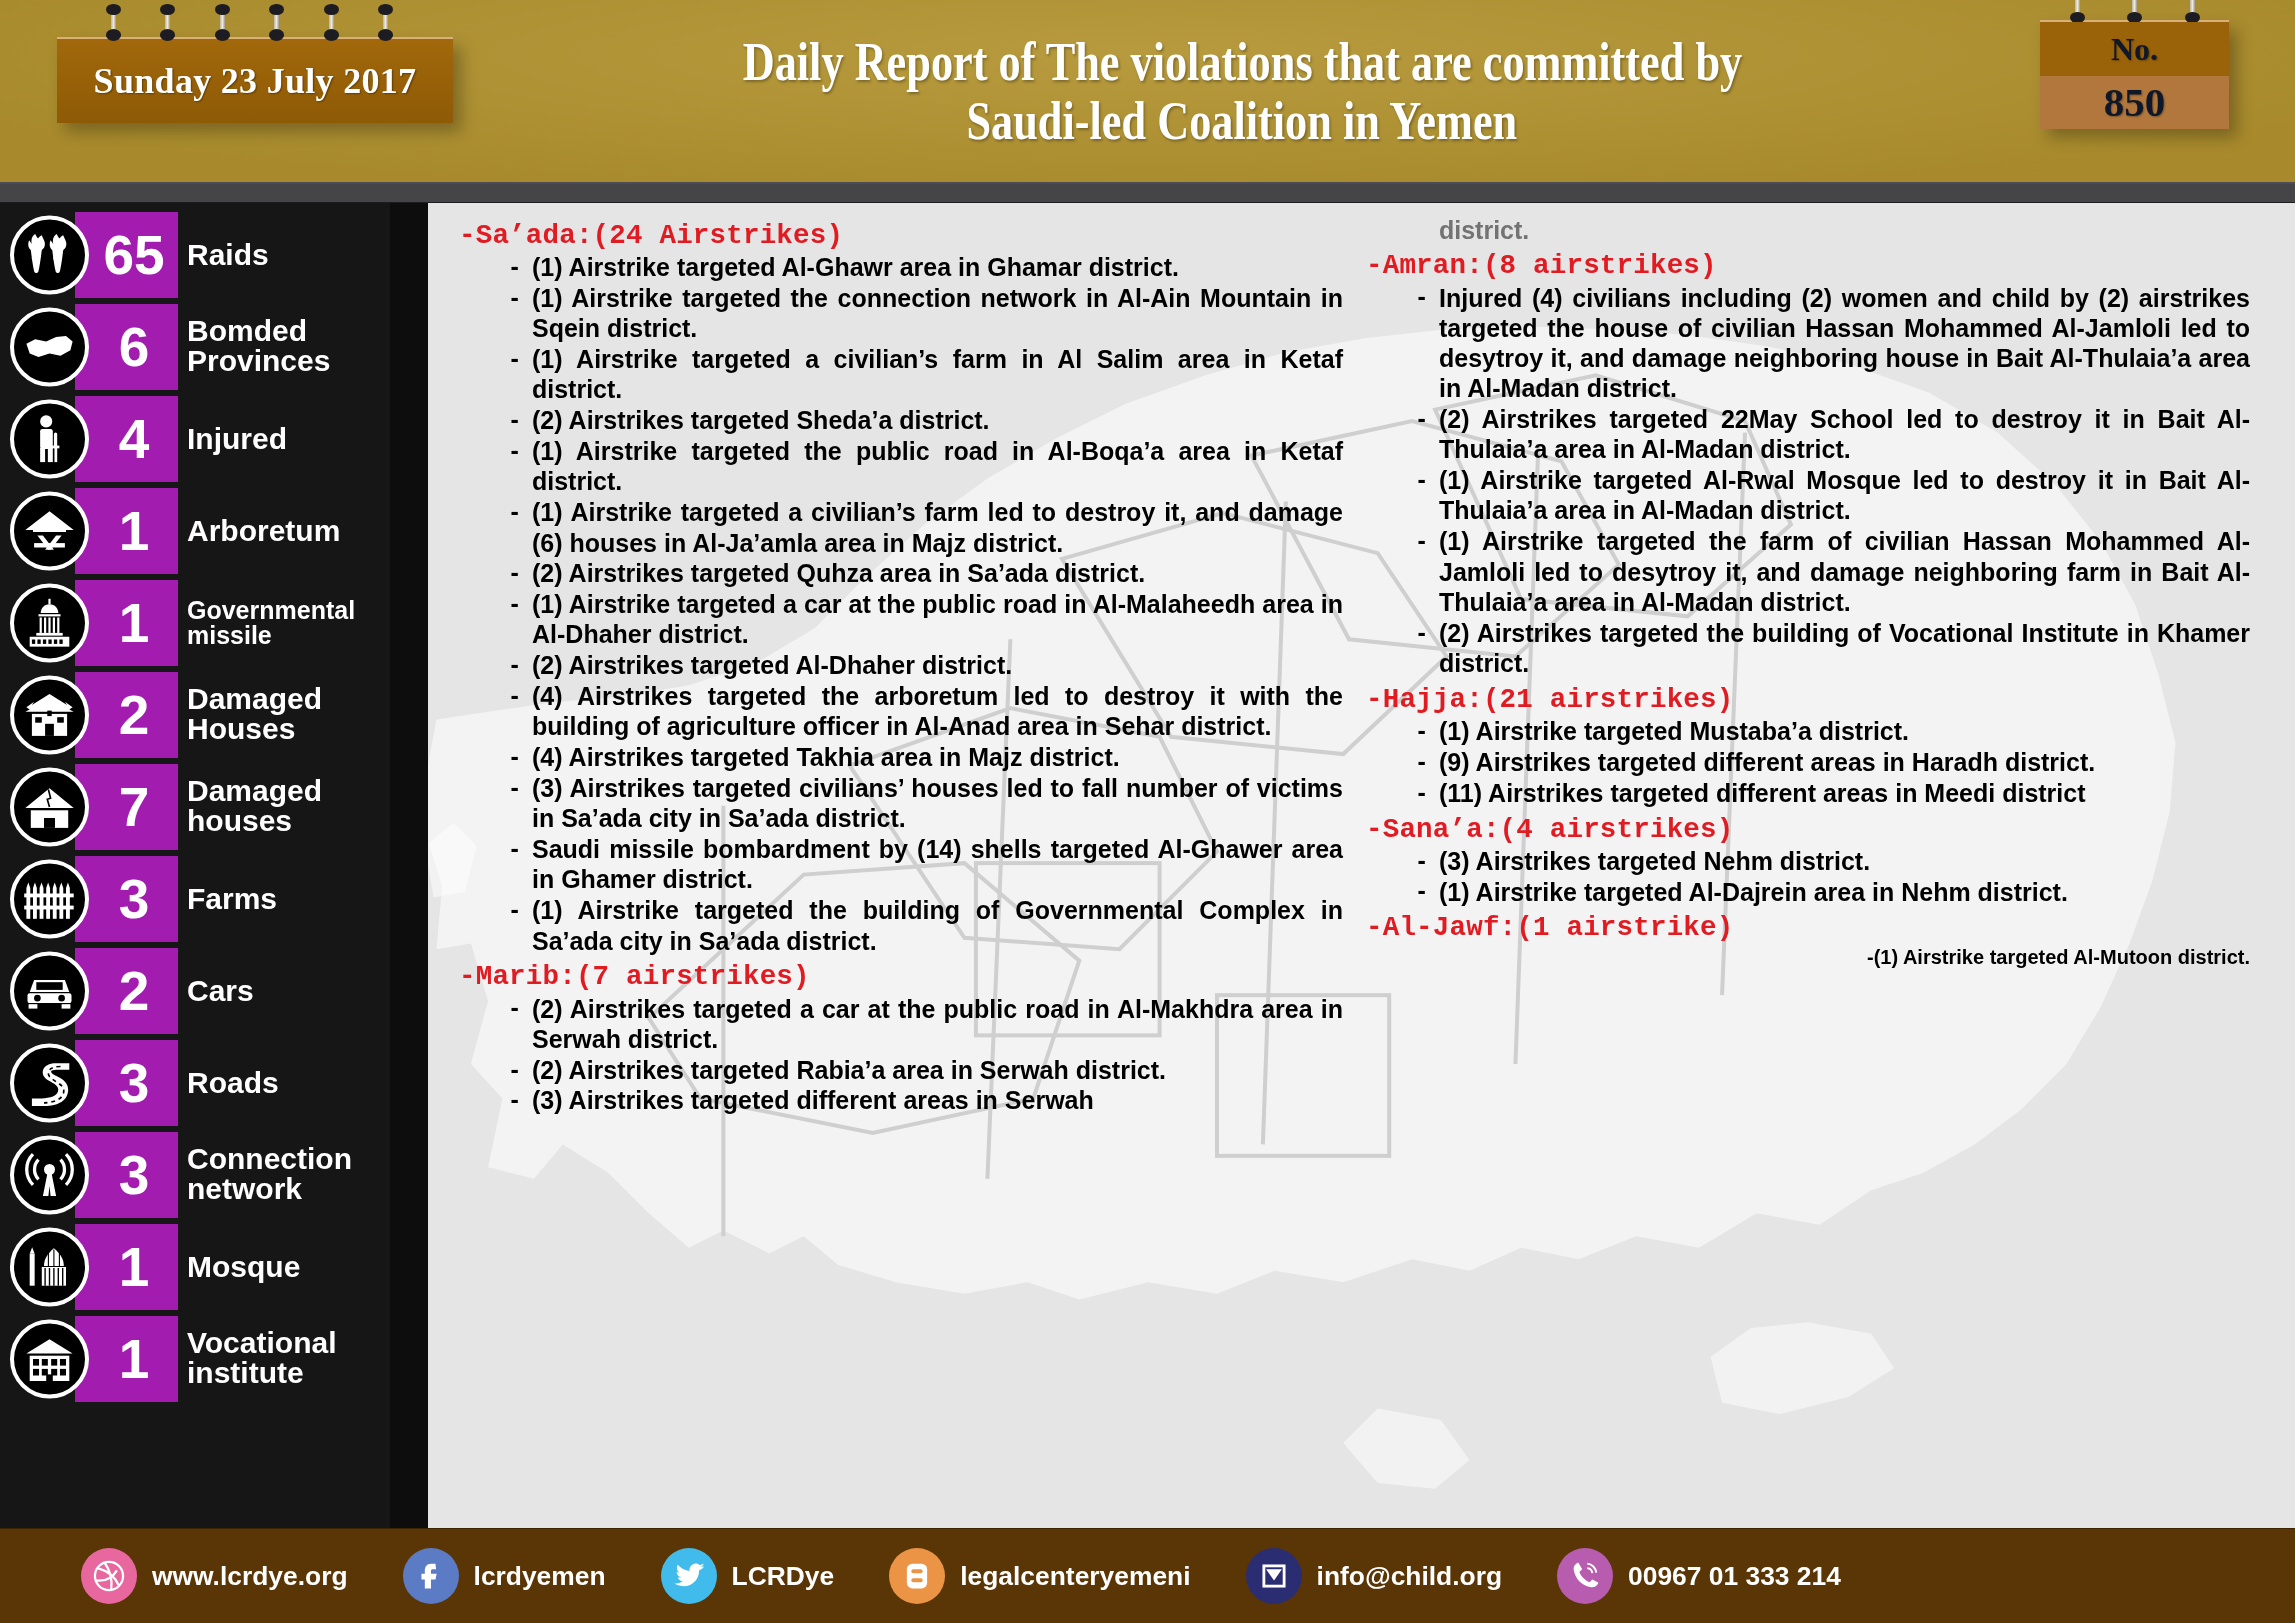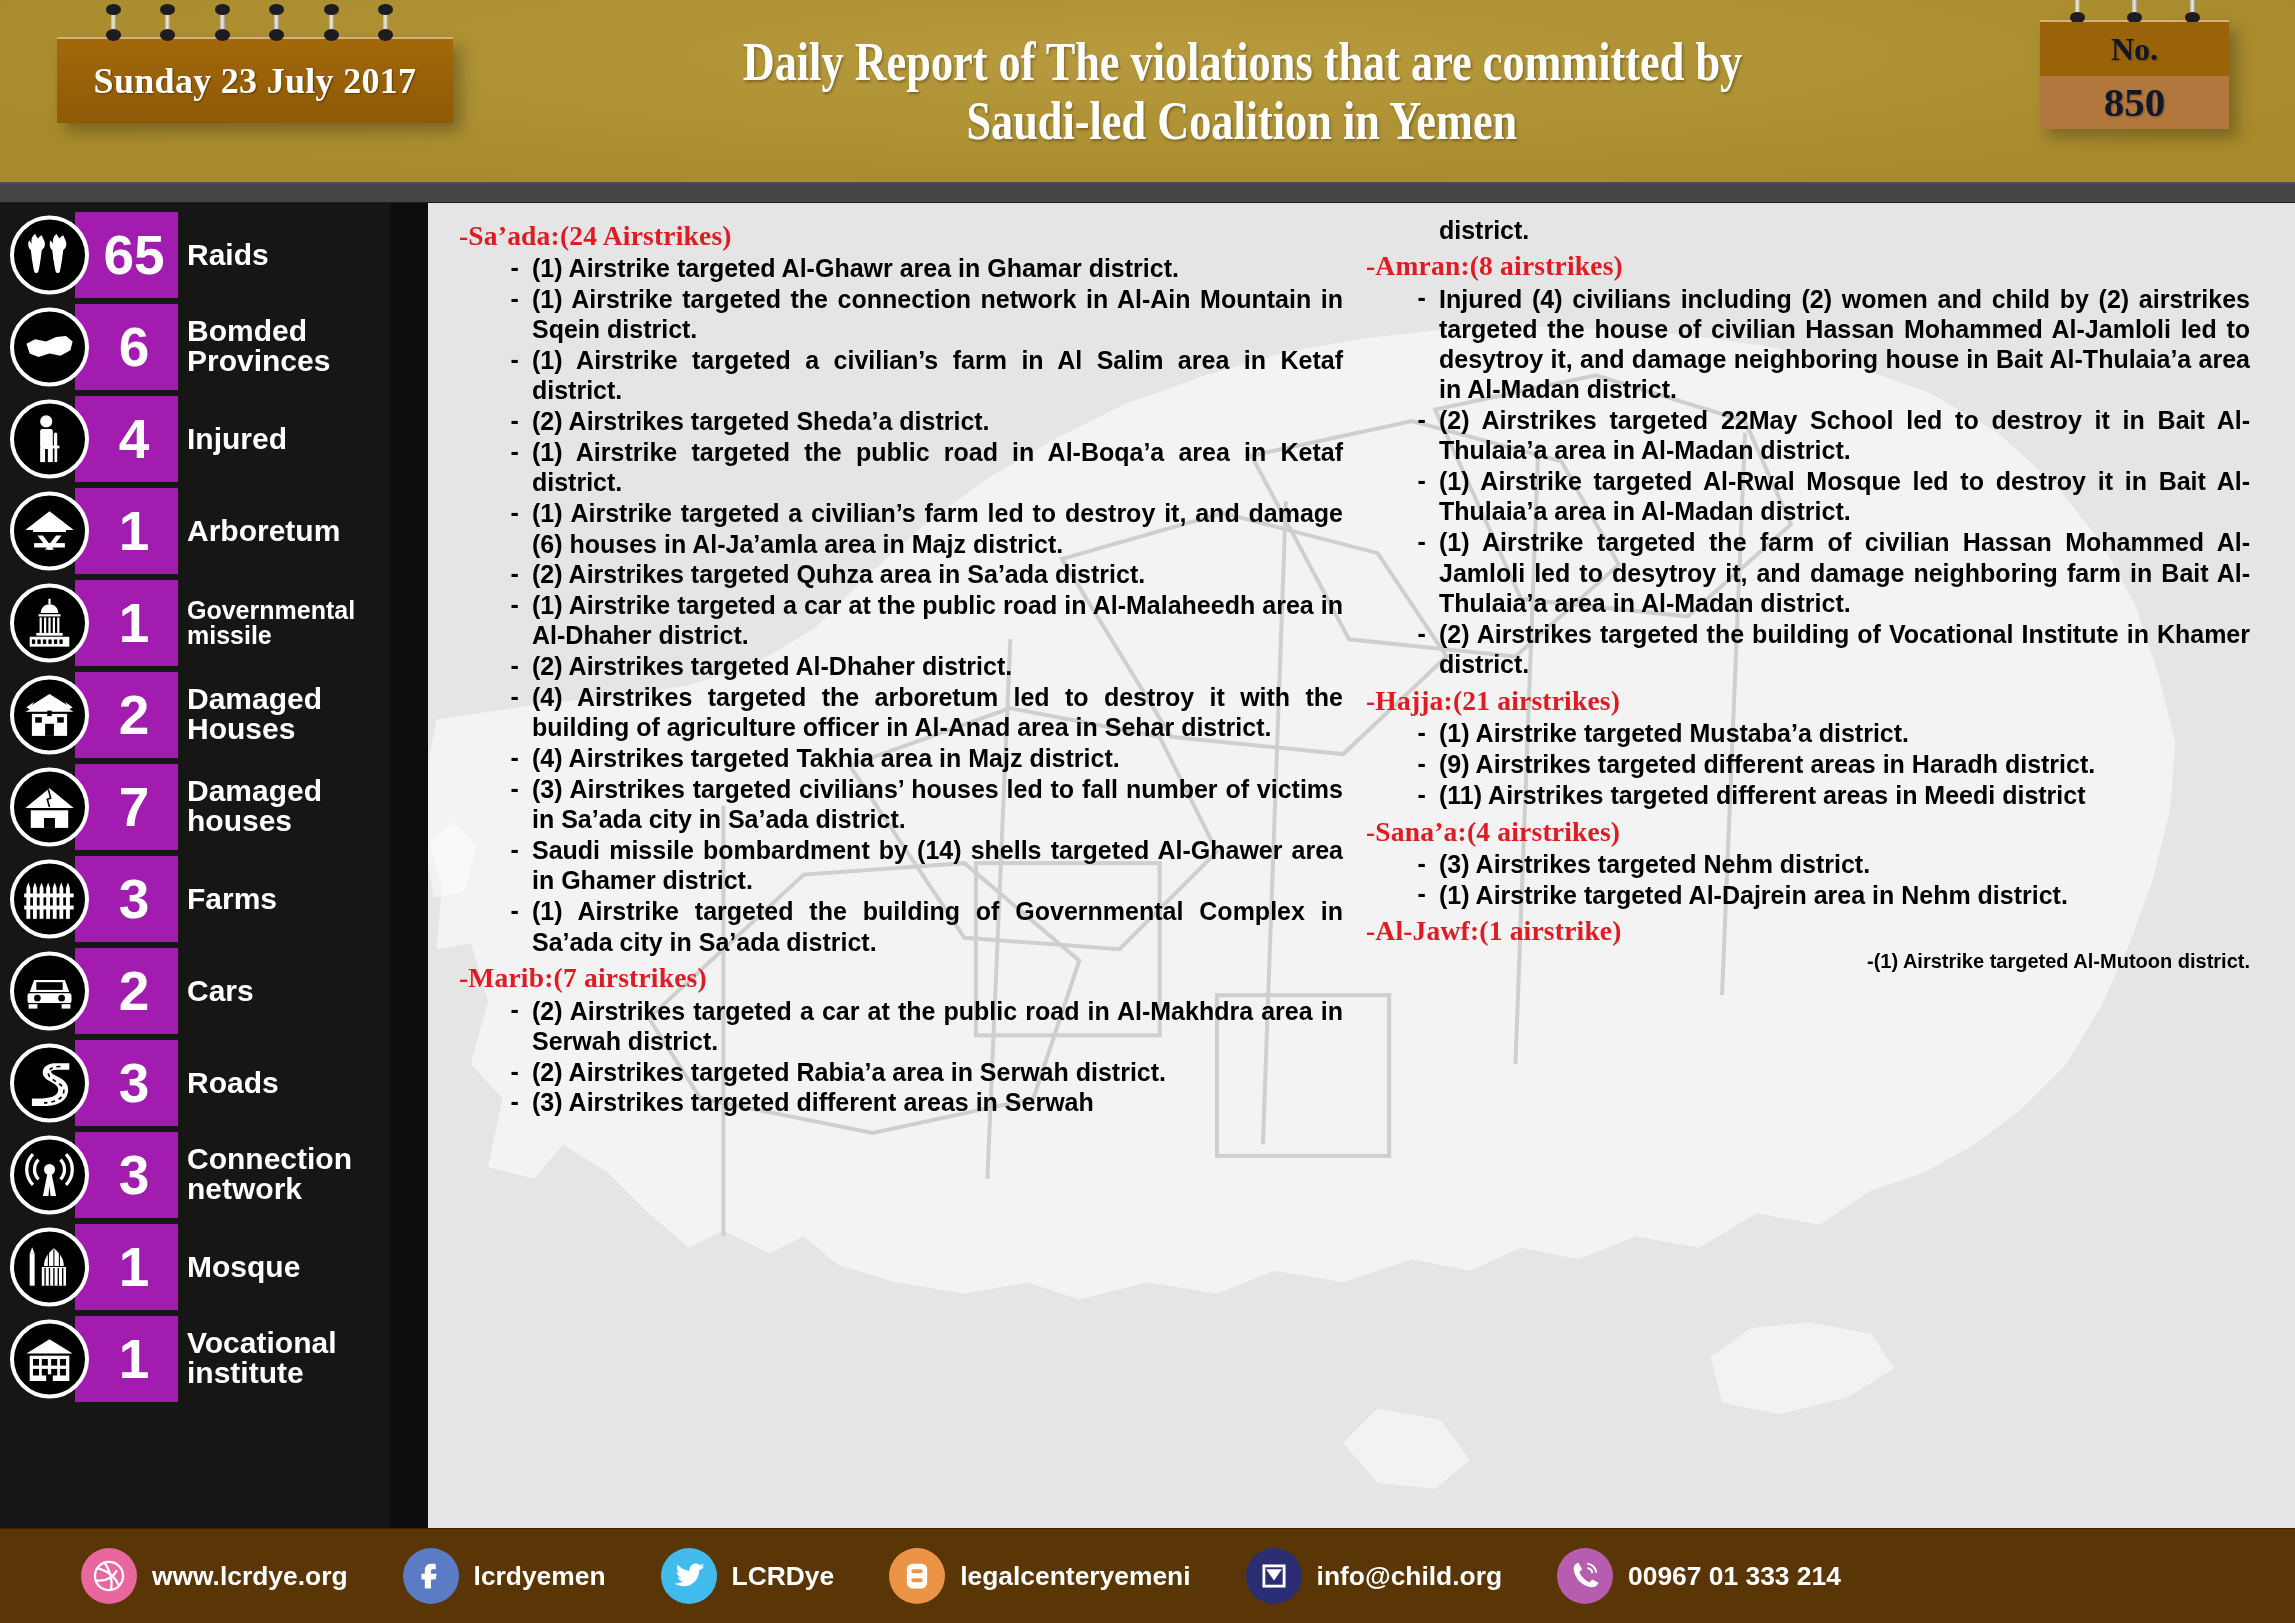--- a/index.html
+++ b/index.html
@@ -135,41 +135,41 @@
   }
   .stat-label.sm { font-size: 25px; }
 
   
   #content {
     position:absolute; left: 459px; top: 11.5px; right: 0; height: 1308px;
     display:flex; gap: 23px;
   }
   .col { width: 884px; position:relative; }
   .sec-head {
-    color:#e01b22; font-family:Liberation Serif, serif; font-weight:bold;
+    color:#e01b22; font-family:Liberation Mono, monospace; font-weight:bold;
     font-size: 27.5px; margin: 5.7px 0 1.1px 0; letter-spacing:0.2px;
   }
   .col ul { list-style:none; margin: 0 0 0 48px; }
   .col li {
     position:relative; color:#000;
     font-family:"Liberation Sans", sans-serif; font-weight:bold;
     font-size: 25px; line-height: 1.21;
     text-align: justify; margin-bottom: 0.6px;
     padding-left: 25px;
   }
   .col li::before {
     content:"-"; position:absolute; left: 3.4px; top: -1.1px;
     font-weight:bold; font-size:25px;
   }
   .col p.plain {
     color:#000; font-family:"Liberation Sans", sans-serif; font-weight:bold;
     font-size:20px; line-height:1.21; margin-left: 40px; text-align: right;
   }
   .col .contd {
-    color:#000000; font-family:"Liberation Sans", sans-serif; font-weight:bold;
+    color:#737373; font-family:"Liberation Sans", sans-serif; font-weight:bold;
     font-size:25px; line-height:1.21; margin-left: 73px;
   }
 
   
   #footer {
     position:absolute; left:0; bottom:0; width:2295px; height:95px;
     background:#5a3505; border-top:1.7px solid #3d2403;
     display:flex; align-items:center;
   }
   #footer-inner { display:flex; align-items:center; padding-left: 81px; }

